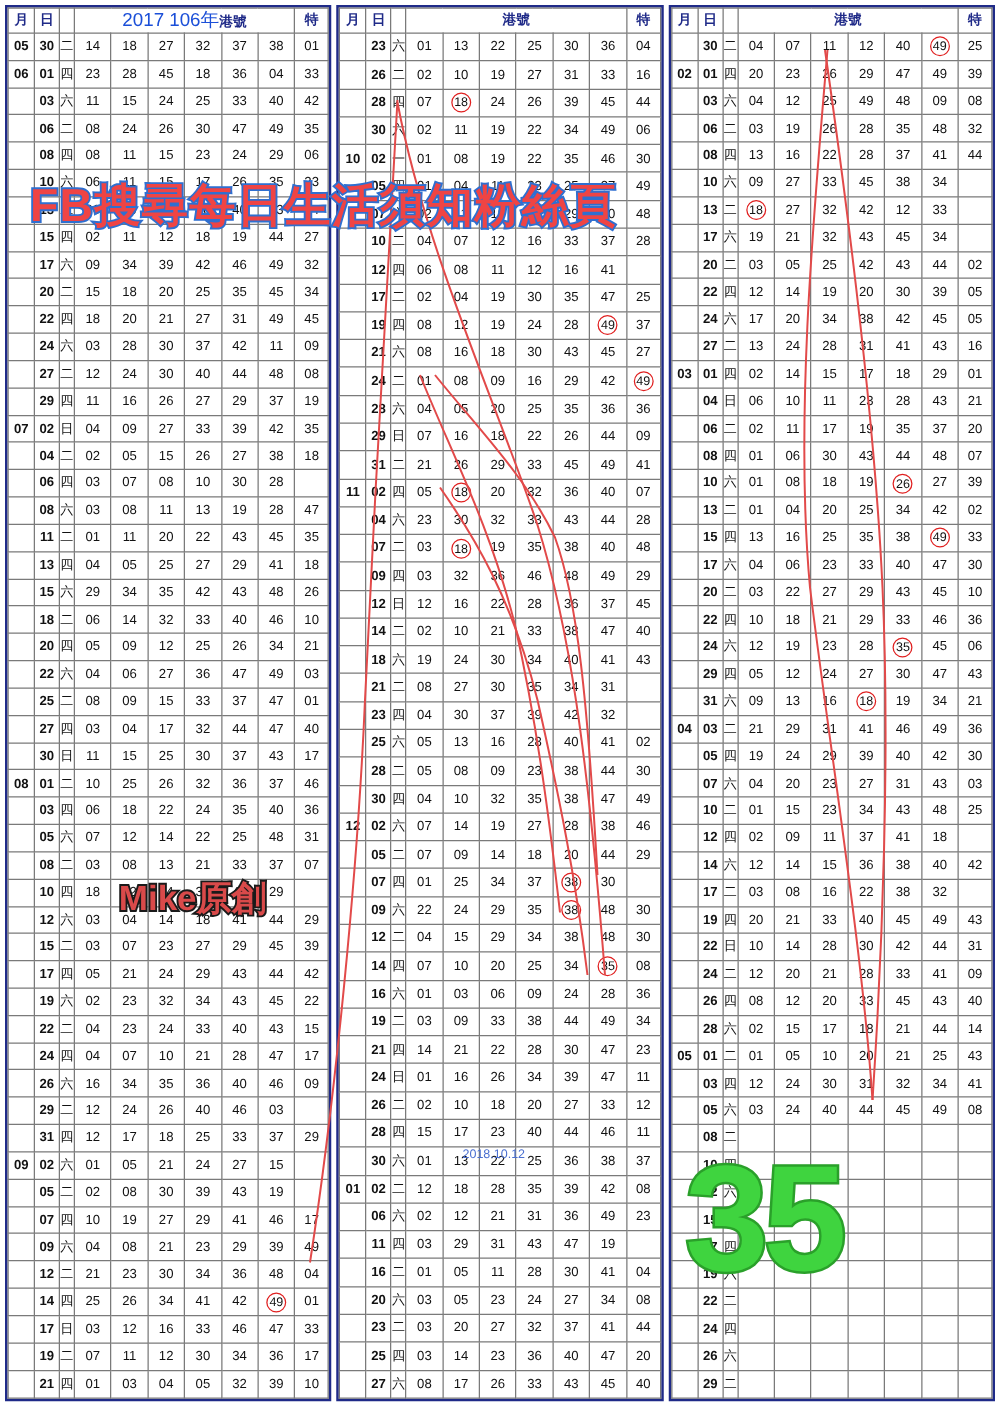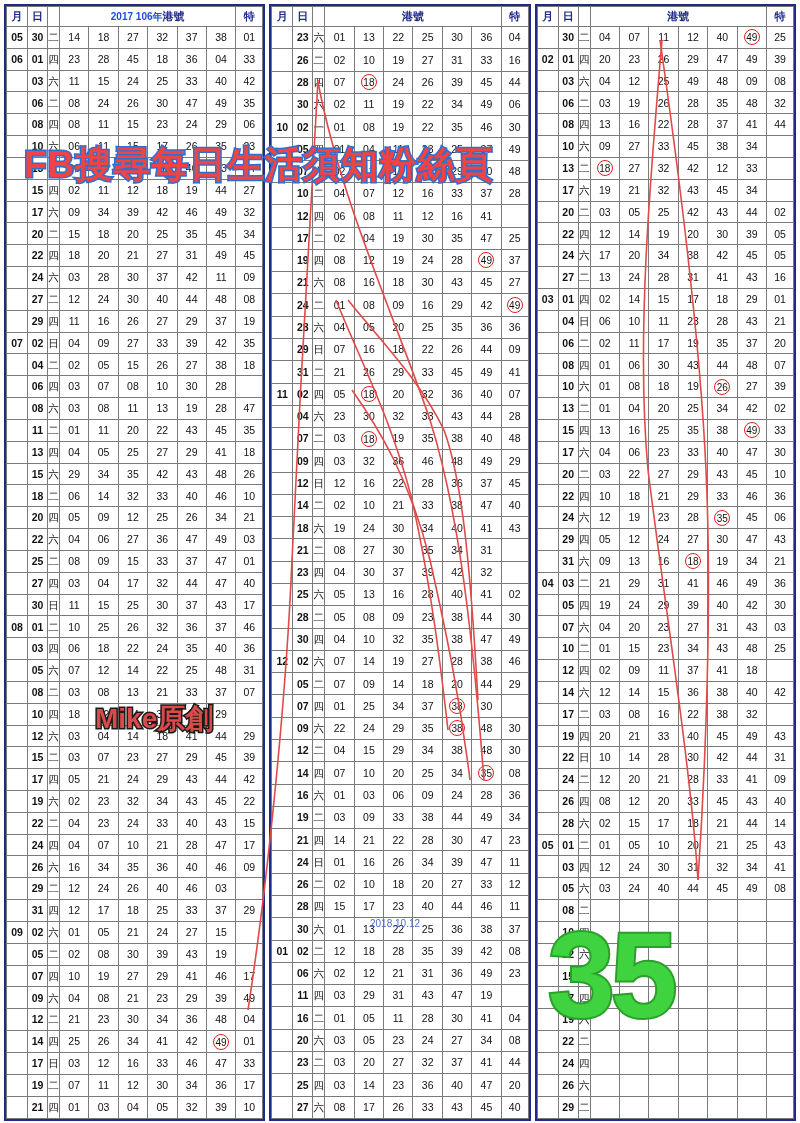--- a/index.html
+++ b/index.html
@@ -49,21 +49,21 @@
     color:#1f2a88;
     font-size:11px;
     height:19px;
   }
   .c-month{width:20px;color:#1b4fd8;font-weight:bold;}
   .c-day{width:19px;color:#1b4fd8;font-weight:bold;}
   .c-wk{width:11px;color:#1b4fd8;font-size:8px;}
   .c-num{width:26px;}
   .c-sp{width:26px;}
   .hdr-main{color:#1f2a88;font-weight:bold;}
-  .yearlbl{color:#1b4fd8;font-weight:bold;font-size:10px;}
+  .yearlbl{color:#1b4fd8;font-weight:normal;font-size:15px;}
   td.sun{color:#d11a1a;}
   .circ{
     display:inline-block;
     width:16px;height:16px;line-height:16px;
     border:1.6px solid #e02020;
     border-radius:50%;
     color:#111;
     font-size:10px;
     box-sizing:border-box;
   }

